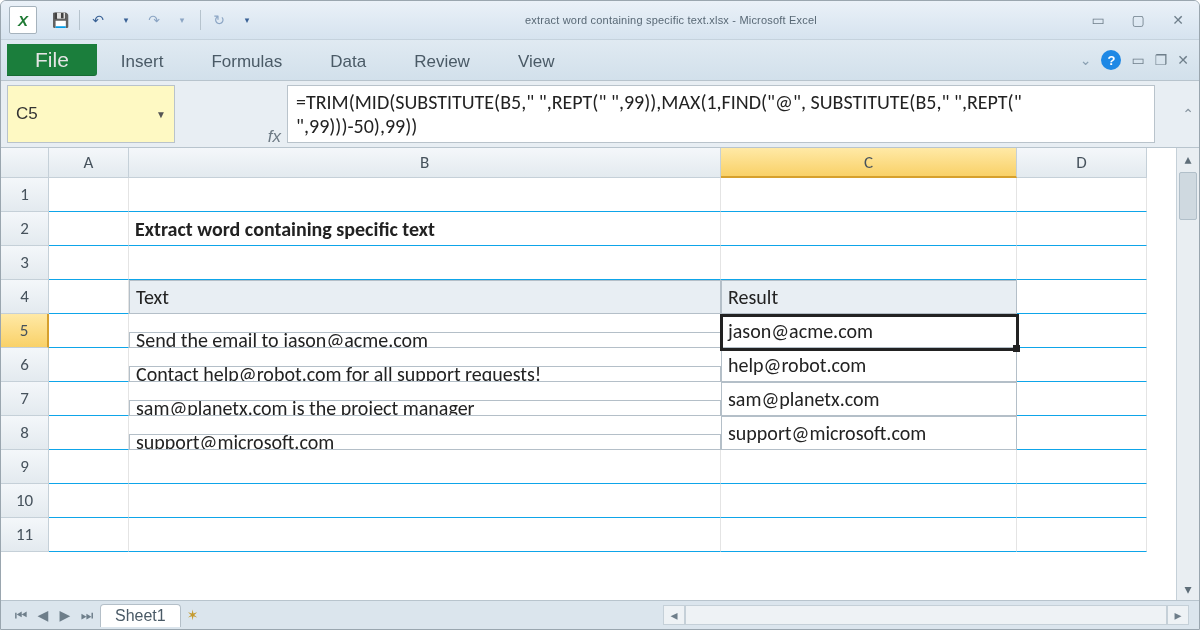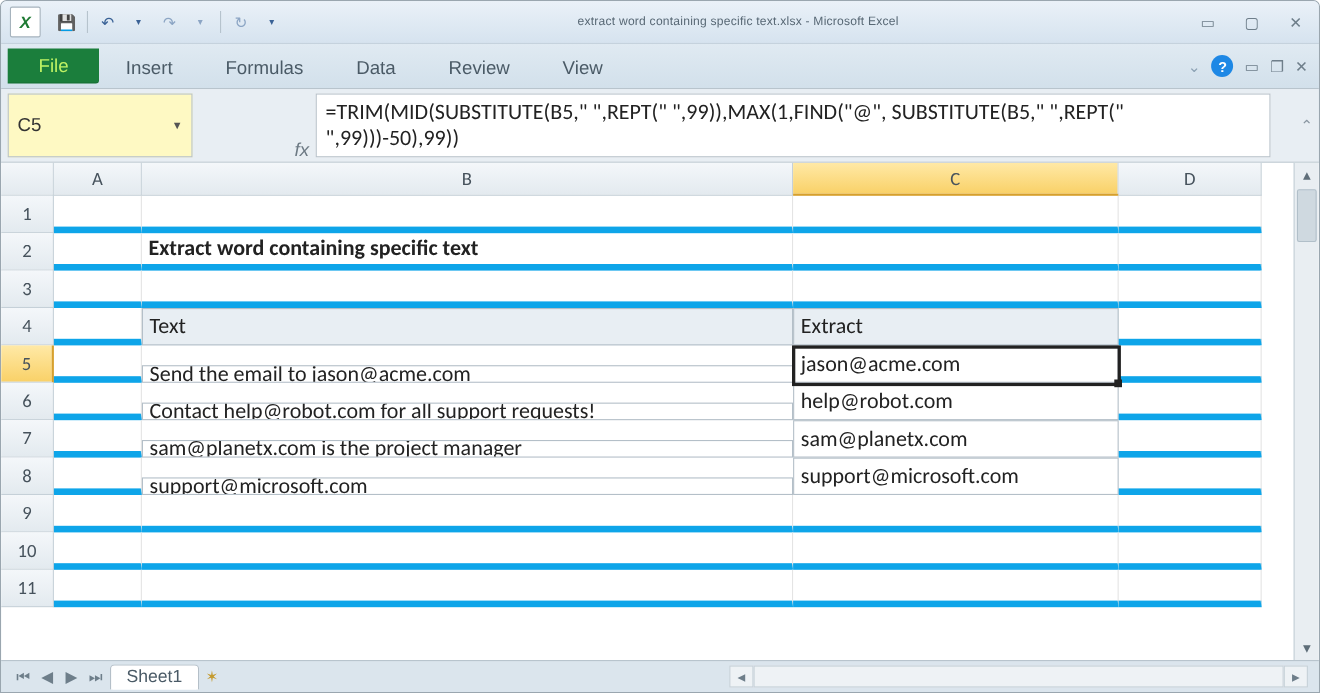--- a/index.html
+++ b/index.html
@@ -7,39 +7,39 @@
 .title-bar{height:38px;background:linear-gradient(#eaf1f8,#d6e3ef);display:flex;align-items:center;padding:0 8px;border-bottom:1px solid #c5d2dd;}
 .qat{display:flex;align-items:center;gap:8px;}
 .excel-badge{width:26px;height:26px;background:#fff;border:1px solid #a6b3bd;border-radius:2px;display:flex;align-items:center;justify-content:center;margin-right:6px;}
 .excel-badge span{color:#1f7a34;font-weight:bold;font-size:15px;font-style:italic;}
 .qat-btn{width:20px;height:20px;display:flex;align-items:center;justify-content:center;color:#3a6296;font-size:14px;}
 .qat-sep{width:1px;height:20px;background:#b6c3cd;}
 .title-text{flex:1;text-align:center;color:#586875;font-size:11px;letter-spacing:0.2px;}
 .win-controls{display:flex;gap:14px;color:#6e7e8a;}
 .win-ctrl{width:26px;height:20px;display:flex;align-items:center;justify-content:center;font-size:14px;}
 .ribbon-tabs{height:40px;display:flex;align-items:stretch;border-bottom:1px solid #b8c4cd;background:linear-gradient(#e0eaf2,#d2e0eb);}
-.file-tab{background:#1b7e3c;color:#bef264;padding:0 28px;display:flex;align-items:center;font-size:17px;border-radius:0 0 3px 0;margin:4px 0 4px 6px;height:32px;box-shadow:inset 0 -1px 0 rgba(0,0,0,.15);} 
+.file-tab{background:#1b7e3c;color:#e5e5e5;padding:0 28px;display:flex;align-items:center;font-size:21px;border-radius:0 0 3px 0;margin:4px 0 4px 6px;height:32px;box-shadow:inset 0 -1px 0 rgba(0,0,0,.15);} 
 .rtab{padding:0 24px;display:flex;align-items:center;color:#4a5a66;font-size:17px;margin-top:4px;}
 .ribbon-right{margin-left:auto;display:flex;align-items:center;gap:10px;padding-right:10px;color:#6e7e8a;}
 .ribbon-right .help{width:20px;height:20px;border-radius:50%;background:#1e88e5;color:#fff;display:flex;align-items:center;justify-content:center;font-size:13px;font-weight:bold;}
 .fb-row{display:flex;align-items:stretch;background:#e8eef3;border-bottom:1px solid #b8c4cd;min-height:54px;}
 .name-box{width:150px;display:flex;align-items:center;background:#fef9c3;border:1px solid #b9c3cb;margin:4px 0 4px 6px;padding:16px 8px;font-size:17px;color:#333;}
 .name-box .dd{margin-left:auto;color:#555;font-size:10px;}
 .fb-gap{width:112px;display:flex;align-items:flex-end;justify-content:flex-end;gap:6px;color:#9aa6af;}
 .fx-lbl{font-style:italic;color:#6d7a84;font-size:17px;padding-right:6px;}
 .formula-text{flex:1;background:#fff;border:1px solid #b9c3cb;margin:4px 22px 4px 0;padding:4px 8px;font-size:20px;color:#222;line-height:1.2;font-family:Calibri,"Segoe UI",sans-serif;}
 .fb-expander{position:relative;width:22px;display:flex;align-items:center;justify-content:center;color:#8895a0;}
 .sheet{flex:1;position:relative;background:#fff;overflow:hidden;}
 .grid{display:grid;grid-template-columns:48px 80px 592px 296px 130px;grid-auto-rows:34px;font-family:Calibri,"Segoe UI",sans-serif;font-size:20px;color:#222;}
 .col-hdr{background:linear-gradient(#f4f7fa,#e3eaef);border-right:1px solid #c5d0d8;border-bottom:1px solid #c5d0d8;display:flex;align-items:center;justify-content:center;color:#46525c;font-size:17px;}
 .col-hdr.active{background:linear-gradient(#ffe9a6,#f9d168);border-bottom:2px solid #d6a02d;}
 .corner{background:linear-gradient(#f4f7fa,#e3eaef);border-right:1px solid #c5d0d8;border-bottom:1px solid #c5d0d8;}
 .row-hdr{background:linear-gradient(#f4f7fa,#e3eaef);border-right:1px solid #c5d0d8;border-bottom:1px solid #c5d0d8;display:flex;align-items:center;justify-content:center;color:#46525c;font-size:17px;}
 .row-hdr.active{background:linear-gradient(#ffe9a6,#f9d168);border-right:2px solid #d6a02d;}
-.cell{border-right:1px solid #e4e4e4;border-bottom:6px solid #0ea5e9;padding:0 6px;display:flex;align-items:center;overflow:hidden;white-space:nowrap;}
+.cell{border-right:1px solid #e4e4e4;border-bottom:1px solid #0ea5e9;padding:0 6px;display:flex;align-items:center;overflow:hidden;white-space:nowrap;}
 .tbl-hdr{background:#e8eef3;border:1px solid #b4bfc8;}
 .tbl-cell{border:1px solid #b4bfc8;}
 .tbl-left{border-left:1px solid #b4bfc8;margin-top:18px;}
 .heading{font-weight:bold;}
 .selected-cell{position:absolute;border:3px solid #222;box-sizing:border-box;pointer-events:none;}
 .fill-handle{position:absolute;width:7px;height:7px;background:#222;}
 .vscroll{position:absolute;right:0;top:0;bottom:0;width:22px;background:#e9eef2;border-left:1px solid #c5d0d8;display:flex;flex-direction:column;}
 .v-arrow{height:22px;display:flex;align-items:center;justify-content:center;color:#5f6e79;}
 .v-thumb{margin:2px;flex:0 0 46px;background:#cfd9e0;border:1px solid #b1bfc9;border-radius:2px;}
 .status-strip{height:28px;background:#dbe5ed;border-top:1px solid #b8c4cd;display:flex;align-items:center;padding:0 10px;font-size:14px;color:#4a5a66;}
@@ -129,21 +129,21 @@
 
       <div class="row-hdr">3</div>
       <div class="cell"></div>
       <div class="cell"></div>
       <div class="cell"></div>
       <div class="cell"></div>
 
       <div class="row-hdr">4</div>
       <div class="cell"></div>
       <div class="cell tbl-hdr">Text</div>
-      <div class="cell tbl-hdr">Extract</div>
+      <div class="cell tbl-hdr">Result</div>
       <div class="cell"></div>
 
       <div class="row-hdr active">5</div>
       <div class="cell"></div>
       <div class="cell tbl-cell tbl-left">Send the email to jason@acme.com</div>
       <div class="cell tbl-cell">jason@acme.com</div>
       <div class="cell"></div>
 
       <div class="row-hdr">6</div>
       <div class="cell"></div>

